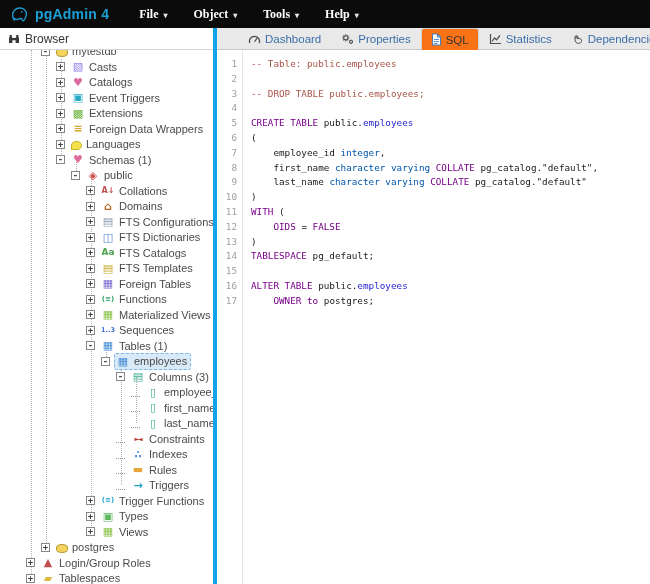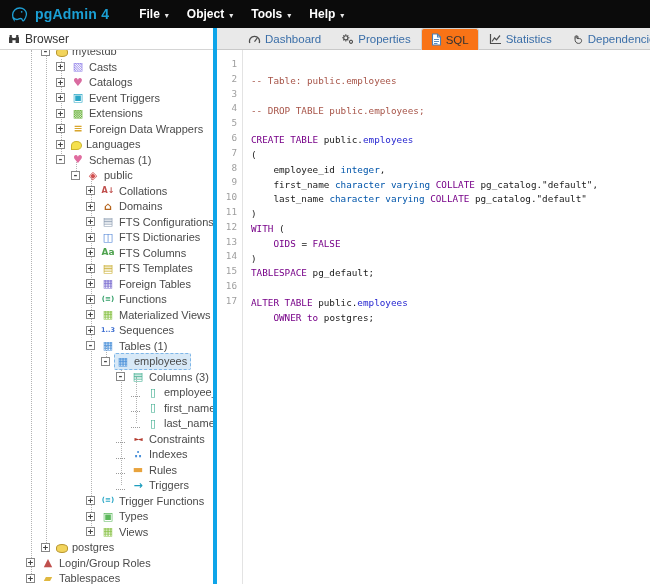--- a/index.html
+++ b/index.html
@@ -9,21 +9,21 @@
     --plain:#1a1a1a; --line-number:#9e9e9e;
   }
   *{margin:0;padding:0;box-sizing:border-box}
   html,body{width:650px;height:584px;overflow:hidden;background:#fff;
     font-family:"Liberation Sans","DejaVu Sans",sans-serif;}
   
   .navbar{height:28px;background:var(--navbar-bg,#0b0b0b);display:flex;align-items:center;
     padding:0 10px;}
   .brand{display:flex;align-items:center;margin-right:30px;}
   .brand-text{color:var(--brand,#1b9fd4);font-size:14px;font-weight:bold;margin-left:6px;letter-spacing:.2px;}
-  .menubar{display:flex;align-items:center;gap:18px;}
+  .menubar{display:flex;align-items:center;gap:26px;font-family:Liberation Serif, serif;}
   .menu-item{color:#fff;font-size:12px;font-weight:bold;cursor:pointer;display:flex;align-items:center;}
   .menu-item .caret{font-size:8px;color:#e8e8e8;margin-left:5px;position:relative;top:1px;}
   
   .main{display:flex;height:556px;}
   .left-panel{width:217px;border-right:4px solid #0ea5e9;display:flex;flex-direction:column;background:#fff;}
   .browser-header{height:22px;display:flex;align-items:center;padding-left:8px;
     border-bottom:1px solid #d5d5d5;font-size:12px;color:#333;flex:none;}
   .browser-header .bicon{margin-right:5px;display:flex;}
   .tree{position:relative;flex:1;overflow:hidden;padding-top:0;}
   .guide{position:absolute;border-left:1px dotted #b3b3b3;width:0;}
@@ -64,21 +64,21 @@
     align-items:stretch;padding-left:21px;flex:none;}
   .tab{display:flex;align-items:center;gap:4px;padding:0 9px;font-size:11.5px;
     color:var(--tab-link,#3a6ea8);cursor:pointer;border:1px solid transparent;border-bottom:none;}
   .tab.active{background:#f97316;color:#333;border-color:#d0d0d0;border-radius:3px 3px 0 0;
     margin-bottom:-1px;}
   .tab .ticn{display:flex;align-items:center;}
   .editor{flex:1;display:flex;font-family:"DejaVu Sans Mono",monospace;font-size:9.3px;
     overflow:hidden;cursor:text;}
   .gutter{width:26px;flex:none;border-right:1px solid #e3e3e3;padding-top:7px;text-align:right;}
   .gutter .ln{display:block;padding-right:5px;line-height:14.8px;color:var(--line-number,#9e9e9e);}
-  .code{flex:1;padding:7px 0 0 8px;overflow:hidden;margin-top:17px;}
+  .code{flex:1;padding:7px 0 0 8px;overflow:hidden;}
   .code-line{white-space:pre;line-height:14.8px;min-height:14.8px;color:var(--plain,#1a1a1a);}
   .seg-comment{color:var(--comment,#a75448);}
   .seg-keyword{color:var(--keyword,#770088);}
   .seg-type{color:var(--type,#0055aa);}
   .seg-ident{color:var(--identifier,#2525d0);}
   .seg-plain{color:var(--plain,#1a1a1a);}
 </style>
 </head>
 <body>
 
@@ -220,21 +220,21 @@
             <span class="slot exp">+</span>
             <span class="wrap">
               <span class="ticon fts-dict-icon">◫</span>
               <span>FTS Dictionaries</span>
             </span>
           </div>
           <div class="tree-row" style="padding-left: 86px;">
             <span class="slot exp">+</span>
             <span class="wrap">
               <span class="ticon fts-parsers-icon">Aa</span>
-              <span>FTS Columns</span>
+              <span>FTS Catalogs</span>
             </span>
           </div>
           <div class="tree-row" style="padding-left: 86px;">
             <span class="slot exp">+</span>
             <span class="wrap">
               <span class="ticon fts-templates-icon">▤</span>
               <span>FTS Templates</span>
             </span>
           </div>
           <div class="tree-row" style="padding-left: 86px;">

